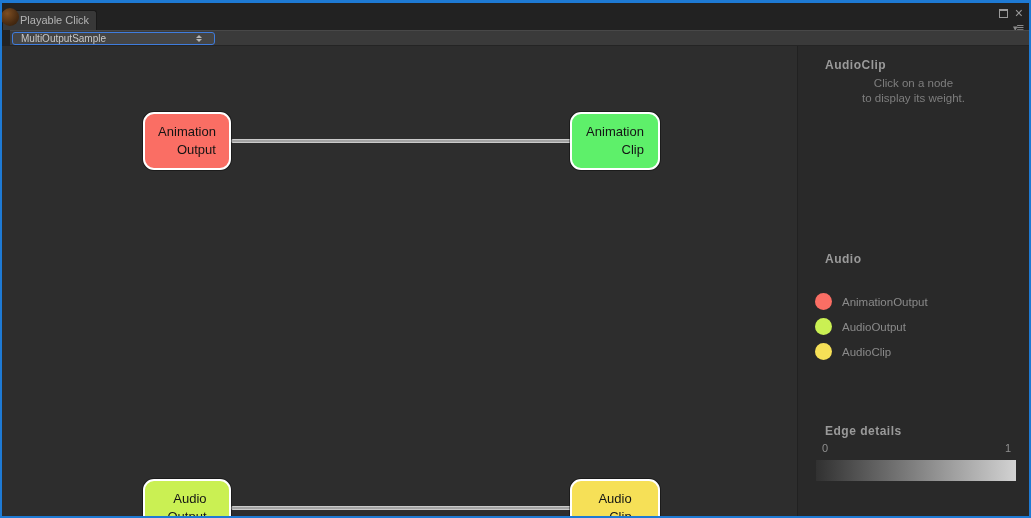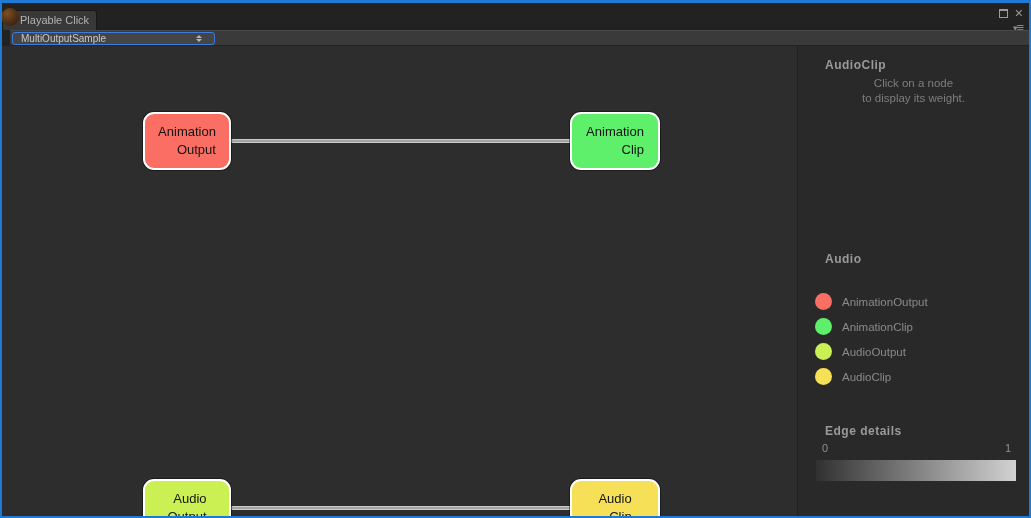--- a/index.html
+++ b/index.html
@@ -139,24 +139,20 @@
       <span>to display its weight.</span>
     </div>
 
     <div class="panel-heading h-legend">Audio</div>
     <div class="legend-list">
       <div class="legend-item">
         <span class="legend-dot" style="background-color: rgb(250, 110, 100);"></span>
         <span class="legend-label">AnimationOutput</span>
       </div>
       <div class="legend-item">
-        <span class="legend-dot" style="background-color: rgb(94, 240, 106);"></span>
-        <span class="legend-label">AnimationClip</span>
-      </div>
-      <div class="legend-item">
         <span class="legend-dot" style="background-color: rgb(202, 240, 83);"></span>
         <span class="legend-label">AudioOutput</span>
       </div>
       <div class="legend-item">
         <span class="legend-dot" style="background-color: rgb(246, 224, 87);"></span>
         <span class="legend-label">AudioClip</span>
       </div>
     </div>
 
     <div class="panel-heading h-edgeweight">Edge details</div>

